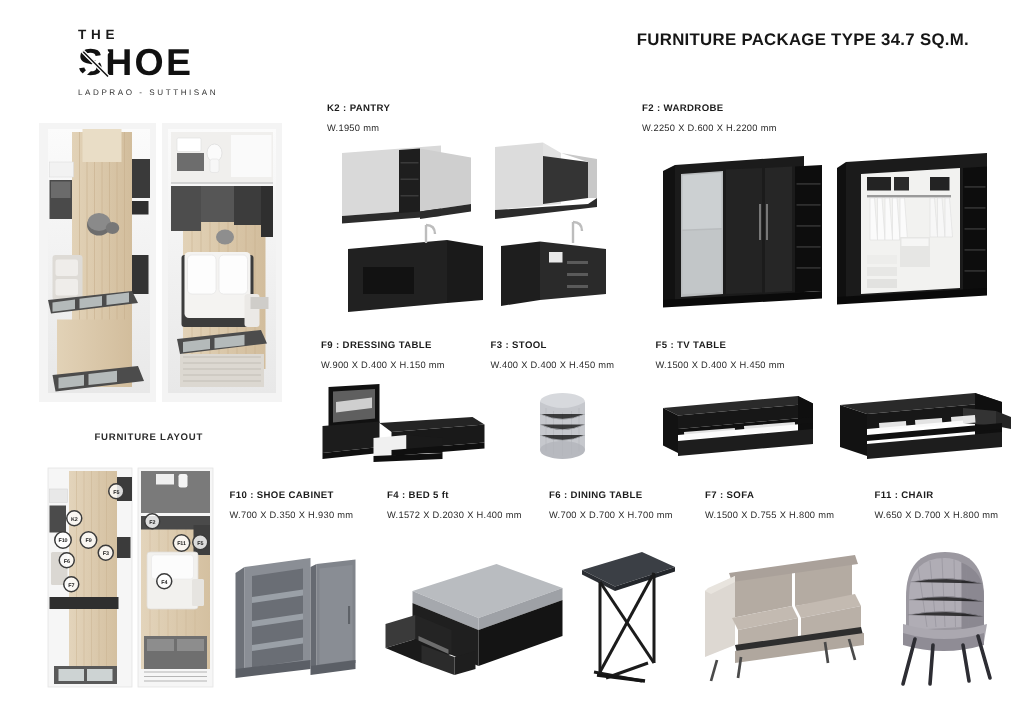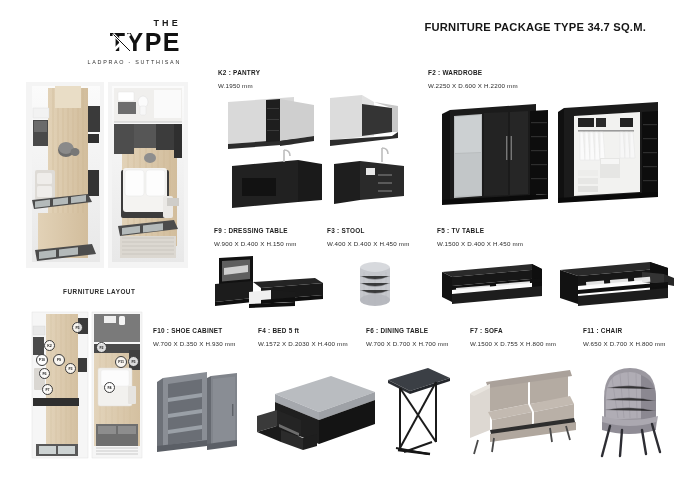--- a/index.html
+++ b/index.html
@@ -1,21 +1,21 @@
 <!DOCTYPE html>
 <html><head>
 <meta charset="utf-8">
 <style>
   html,body{margin:0;padding:0;background:#ffffff;}
   body{width:680px;height:481px;overflow:hidden;position:relative;
        font-family:"Liberation Sans","DejaVu Sans",sans-serif;color:#1a1a1a;}
   .page{position:absolute;inset:0;background:#fff;}
 
   
-  .logo{position:absolute;left:66px;top:18px;width:115px;text-align:right;}
+  .logo{position:absolute;left:52px;top:18px;width:115px;text-align:left;}
   .logo-the{font-size:9px;letter-spacing:3.2px;font-weight:600;color:#1b1b1b;line-height:11px;}
   .logo-main{font-size:25px;font-weight:700;letter-spacing:1.5px;color:#111;line-height:27px;
              position:relative;display:inline-block;}
   .logo-slash{position:absolute;left:2px;top:3px;width:20px;height:21px;pointer-events:none;}
   .logo-sub{font-size:5.4px;letter-spacing:1.7px;color:#333;line-height:9px;margin-top:2px;}
 
   
   .sheet-title{position:absolute;right:34px;top:21px;font-size:11.2px;font-weight:700;
                letter-spacing:.2px;color:#161616;white-space:nowrap;}
 
@@ -41,21 +41,21 @@
   svg{display:block;overflow:visible;}
 </style>
 </head>
 <body>
 
 <div class="page">
 
   <div class="logo">
     <div class="logo-the">THE</div>
     <div class="logo-main">
-      <span>TYPE</span>
+      <span>SHOE</span>
       <svg class="logo-slash" viewBox="0 0 20 21">
         <path d="M1 2 L18 19" stroke="#fff" stroke-width="2.6" fill="none"></path>
         <path d="M18 2 L1 19" stroke="#fff" stroke-width="2.6" fill="none"></path>
         <path d="M1.5 2.5 L18 19" stroke="#111" stroke-width="1" fill="none"></path>
       </svg>
     </div>
     <div class="logo-sub">LADPRAO - SUTTHISAN</div>
   </div>
 
   <div class="sheet-title">FURNITURE PACKAGE TYPE 34.7 SQ.M.</div>

